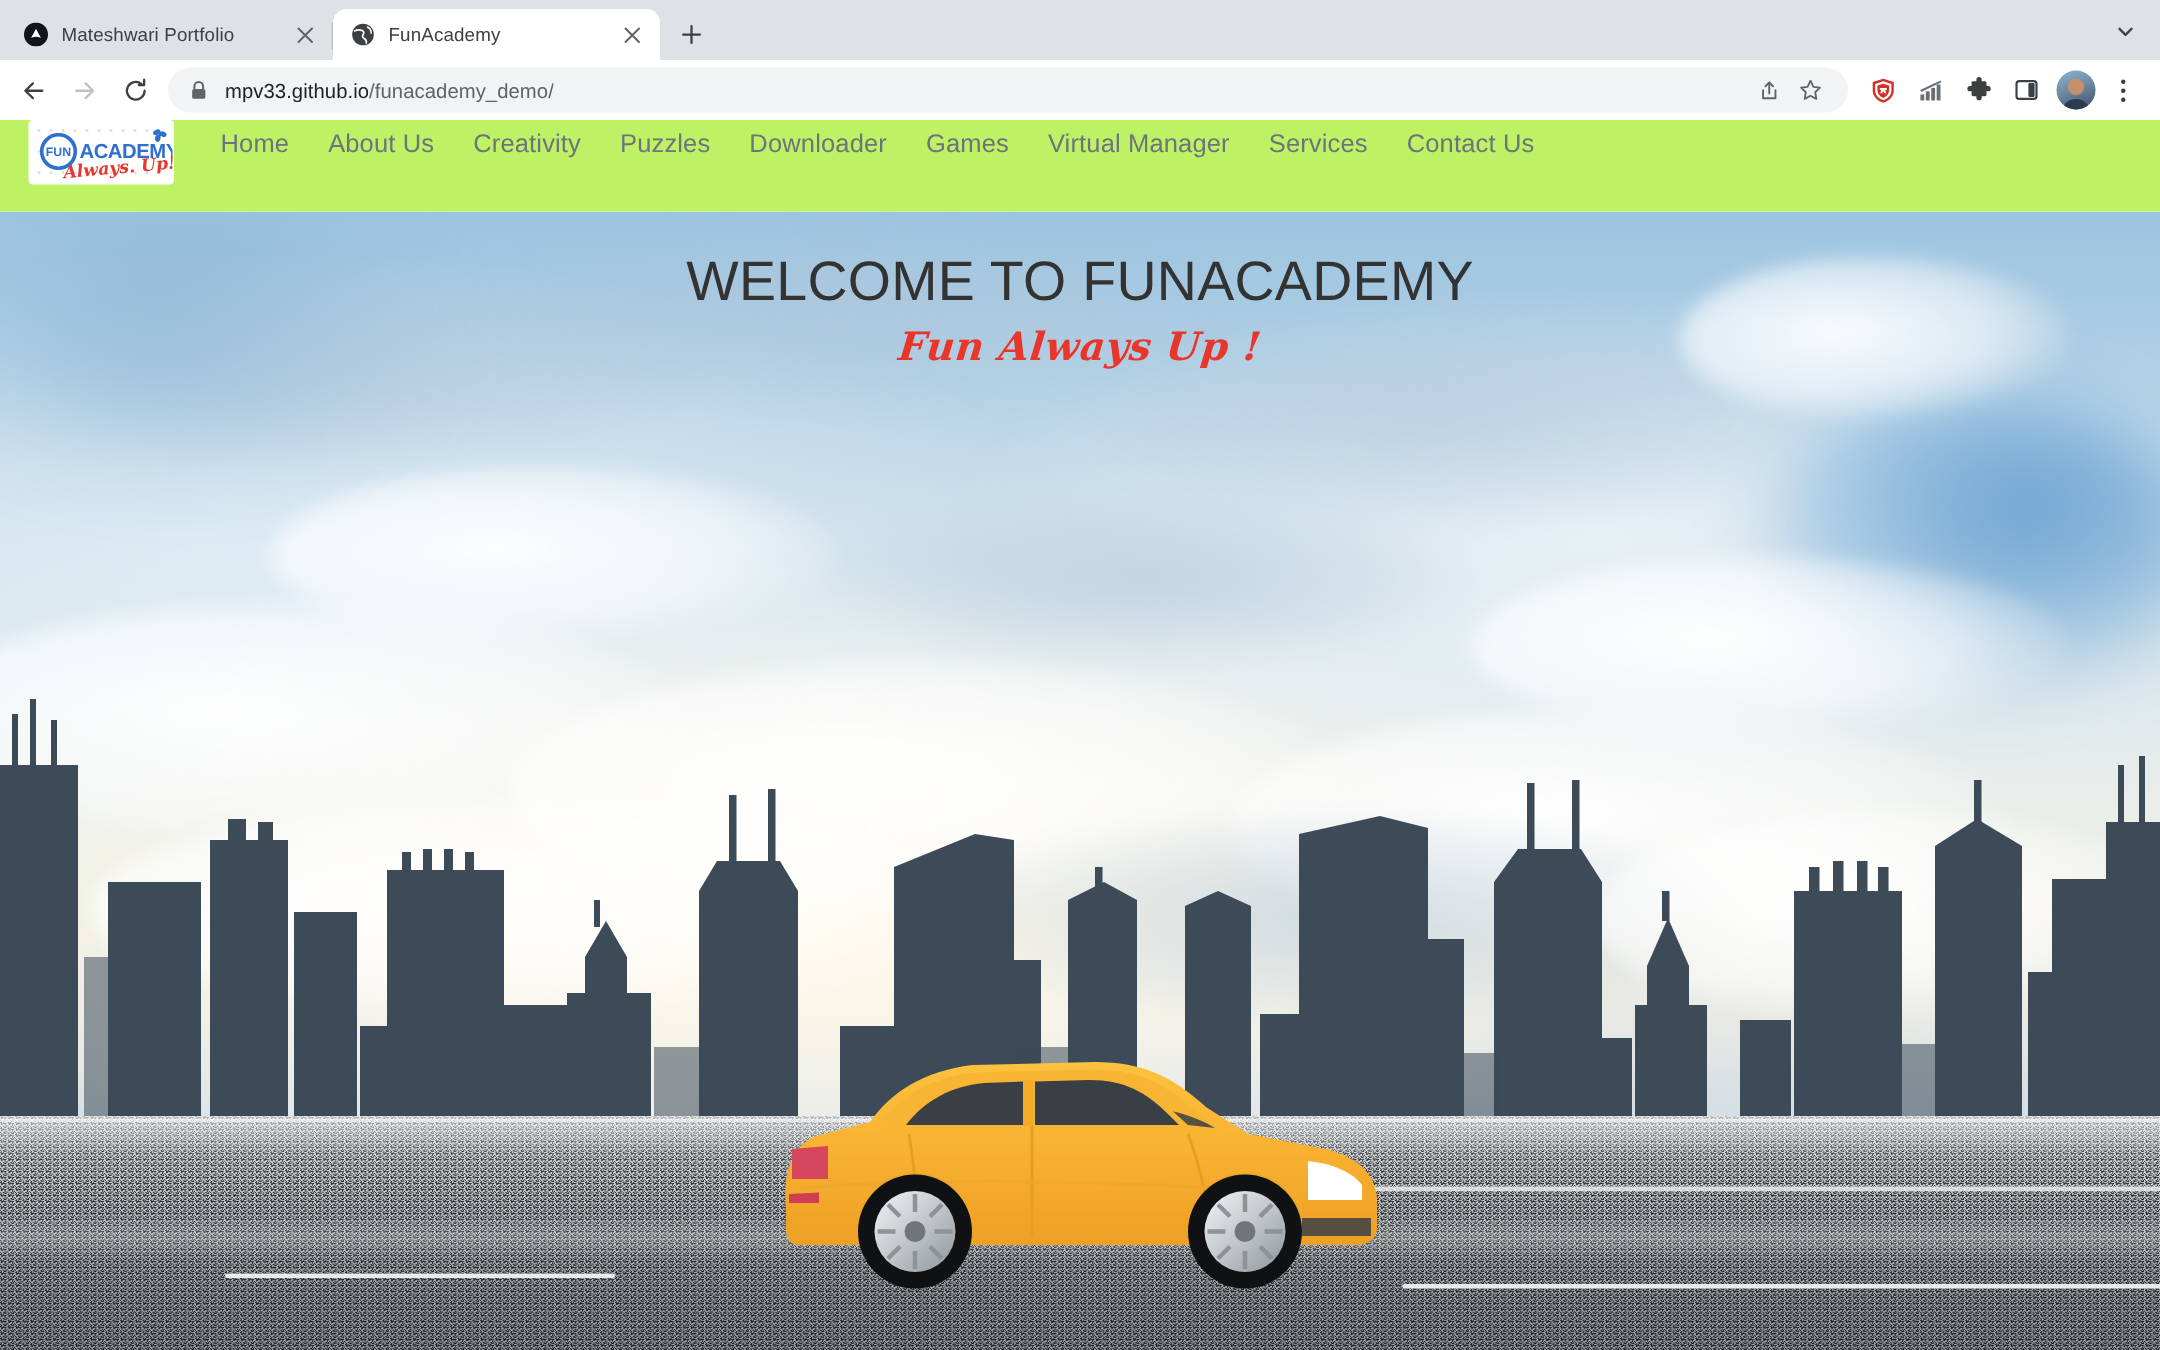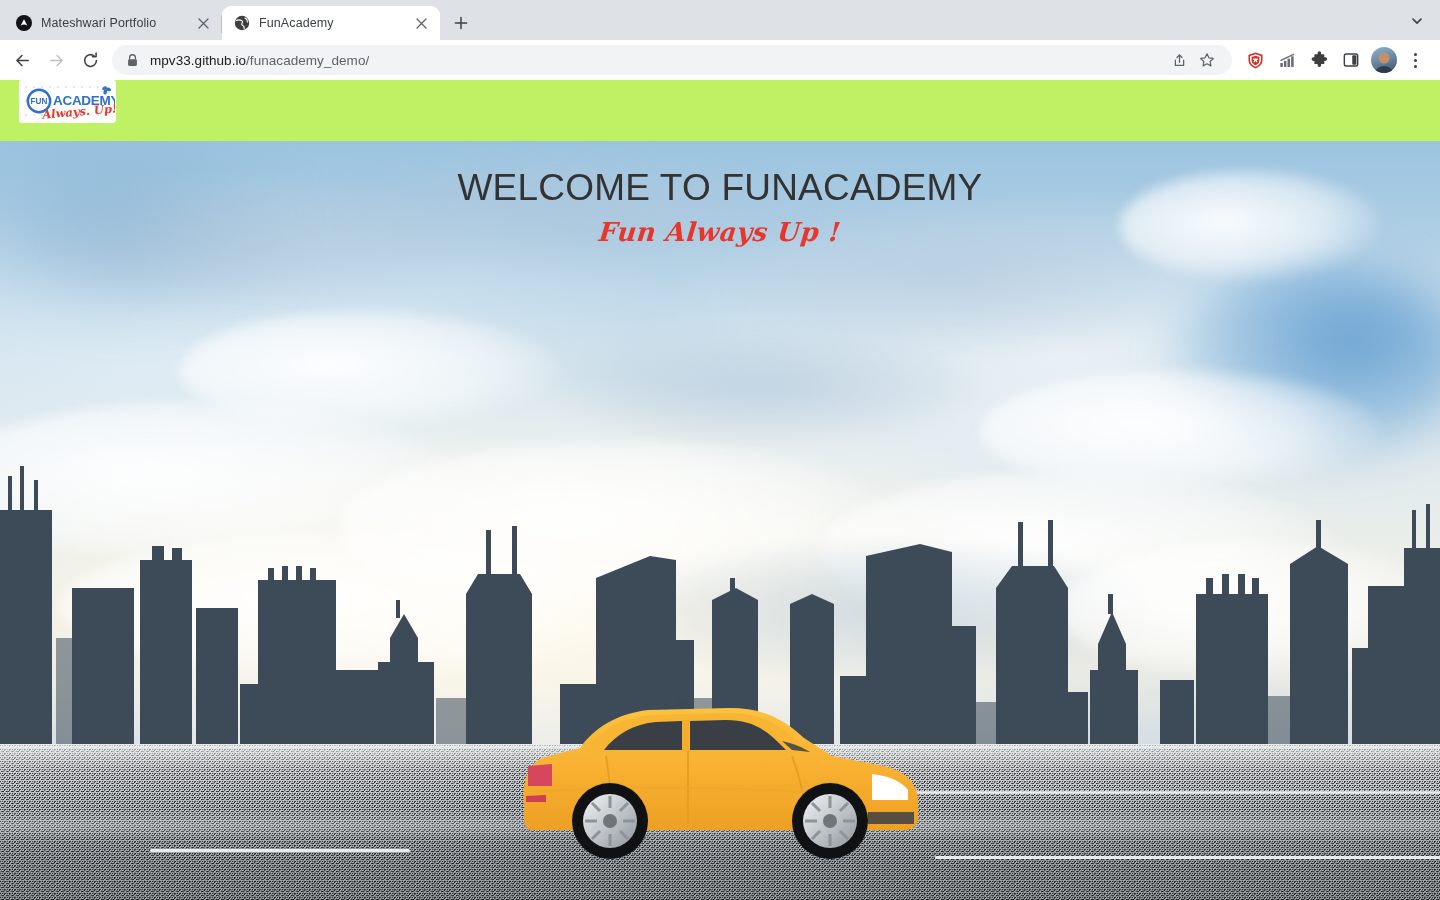--- a/index.html
+++ b/index.html
@@ -400,20 +400,31 @@
           <g fill="#2f6fd0">
             <ellipse cx="84.5" cy="7.2" rx="2.5" ry="1.7" transform="rotate(-25 84.5 7.2)"></ellipse>
             <ellipse cx="88.6" cy="8.4" rx="2.5" ry="1.7" transform="rotate(25 88.6 8.4)"></ellipse>
             <ellipse cx="85.2" cy="11.2" rx="1.8" ry="2.4" transform="rotate(10 85.2 11.2)"></ellipse>
             <circle cx="86.6" cy="8.9" r="1.1"></circle>
           </g>
           <text x="60" y="34.5" text-anchor="middle" font-family="DejaVu Serif, serif" font-size="11.5" font-style="italic" font-weight="bold" fill="#e8362a" transform="rotate(-5 60 34.5)">Always. Up!</text>
         </svg>
       </div>
 
+      <nav class="site-nav">
+        <a class="nav-link">Home</a>
+        <a class="nav-link">About Us</a>
+        <a class="nav-link">Creativity</a>
+        <a class="nav-link">Puzzles</a>
+        <a class="nav-link">Downloader</a>
+        <a class="nav-link">Games</a>
+        <a class="nav-link">Virtual Manager</a>
+        <a class="nav-link">Services</a>
+        <a class="nav-link">Contact Us</a>
+      </nav>
     </div>
 
     <div class="hero">
 
       <div class="sky"></div>
       <div class="bluepatch"></div>
       <div class="bluepatch2"></div>
 
       <div class="cloudlayer">
         <span class="cg" style="left:40px;  top:30px;  width:420px; height:140px;"></span>

